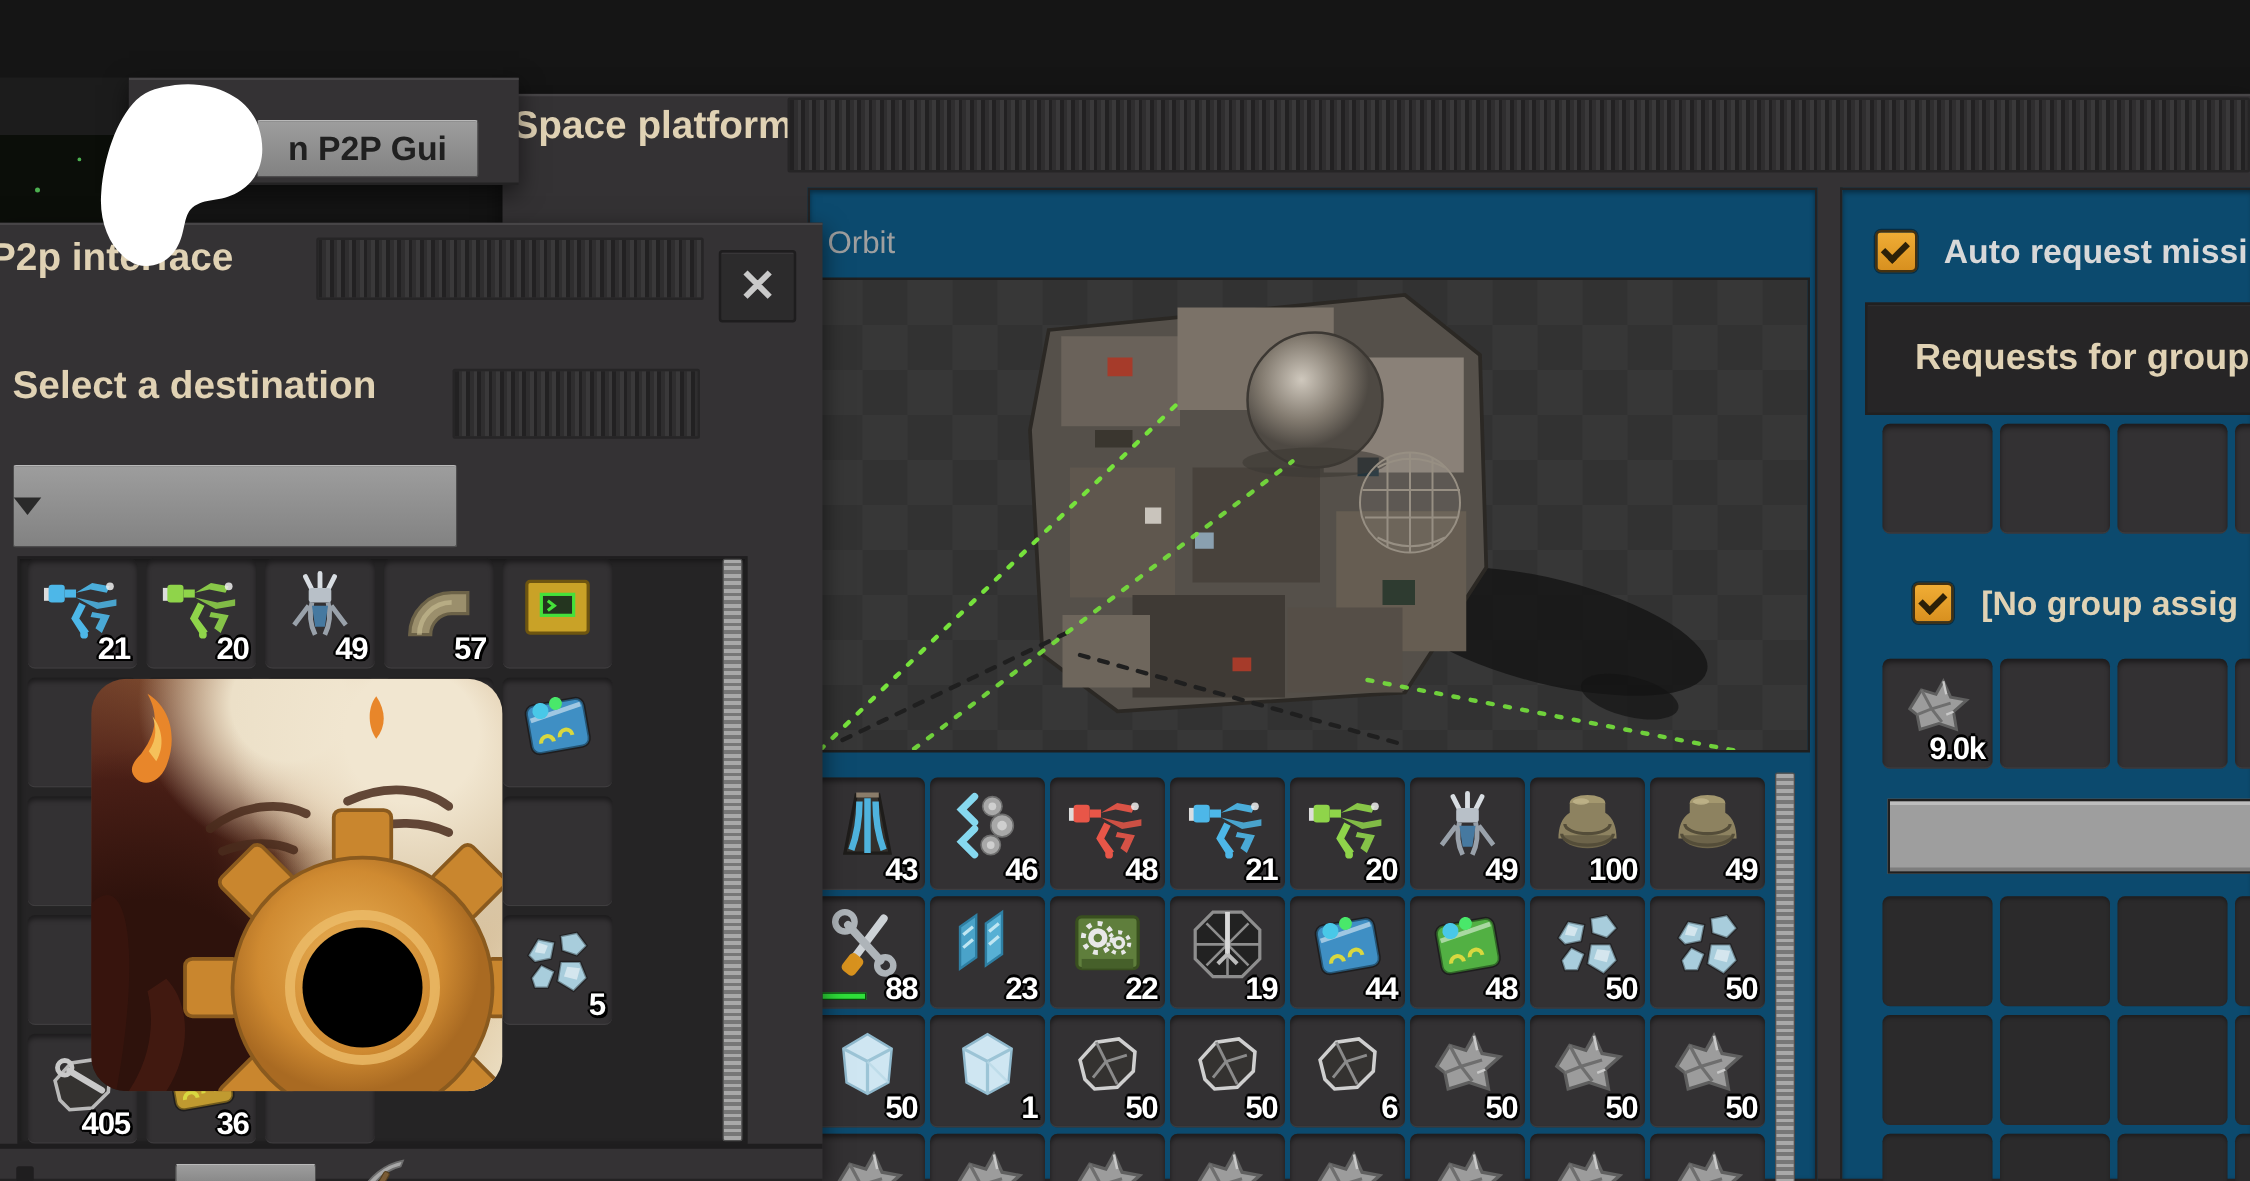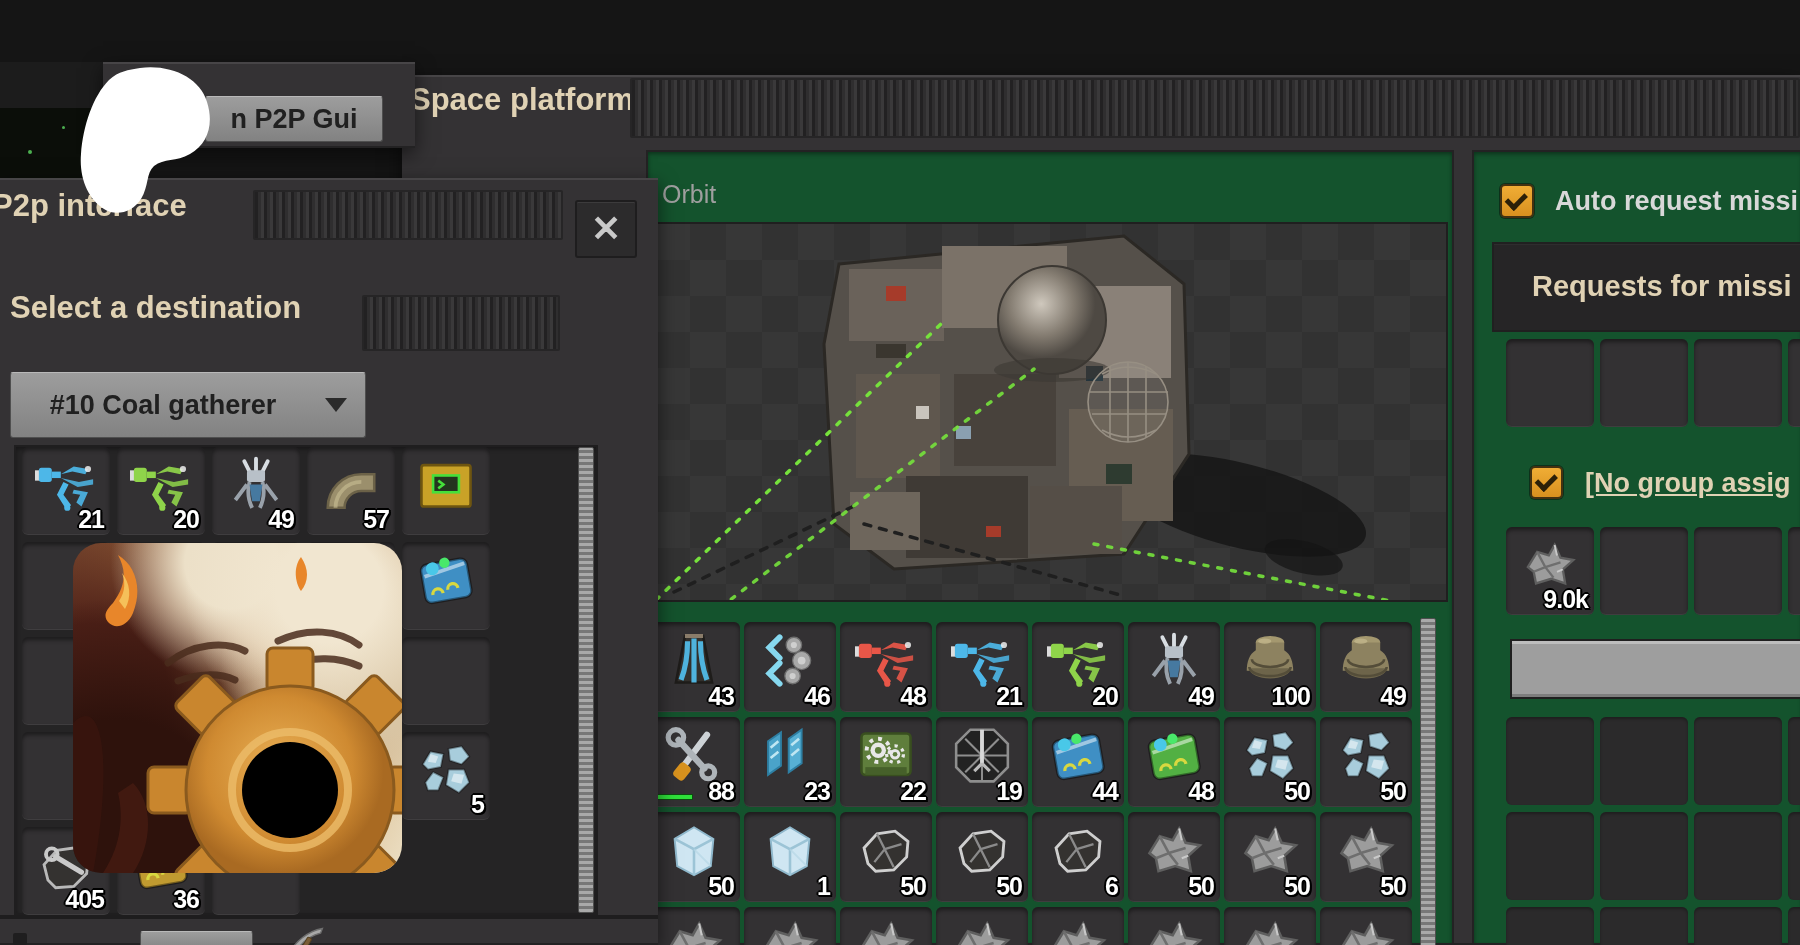--- a/index.html
+++ b/index.html
@@ -6,21 +6,21 @@
   *{box-sizing:border-box;}
   #stage{position:relative;width:1800px;height:945px;overflow:hidden;background:#151515;
          font-family:"Liberation Sans",sans-serif;-webkit-font-smoothing:antialiased;}
   .abs{position:absolute;}
 
   
   .win{background:#343234;box-shadow:inset 0 2px 0 #474547, inset 0 -2px 0 #232223, 0 6px 18px rgba(0,0,0,.55);}
   .title{color:#e0d2b4;font-weight:bold;font-size:31px;letter-spacing:0px;white-space:nowrap;}
   .ribs{background:repeating-linear-gradient(90deg,#222122 0 3px,#2f2e2f 3px 6px,#3a393a 6px 9px);
         border:2px solid #262526;border-radius:2px;}
-  .pane{background:#14532d;border:2px solid #232223;box-shadow:inset 0 2px 4px rgba(0,0,0,.4);}
+  .pane{background:#0c4a6e;border:2px solid #232223;box-shadow:inset 0 2px 4px rgba(0,0,0,.4);}
   .hdrband{background:#262526;border:2px solid #202020;box-shadow:inset 0 1px 0 #2e2d2e;}
   .slot{position:relative;width:100%;height:100%;background:#333133;border-radius:6px;
         box-shadow:inset 0 3px 4px rgba(0,0,0,.45), inset 0 -1px 0 rgba(255,255,255,.07);}
   .slot.faint{background:#2b2a2b;box-shadow:inset 0 2px 3px rgba(0,0,0,.30);}
   .slot .ic{position:absolute;left:50%;top:46%;width:62px;height:62px;transform:translate(-50%,-54%);}
   .reqslot .ic{width:56px;height:56px;}
   .cnt{position:absolute;right:6px;bottom:1px;color:#fff;font-size:25px;font-weight:800;letter-spacing:-1px;
        text-shadow:-2px 0 0 #000,2px 0 0 #000,0 -2px 0 #000,0 2px 0 #000,-1px -1px 0 #000,1px -1px 0 #000,-1px 1px 0 #000,2px 2px 0 #000;}
   .dur{position:absolute;left:9px;bottom:7px;width:36px;height:6px;background:#2fe03a;border:1px solid #0c4d10;}
   .grid{position:absolute;display:grid;}
@@ -521,32 +521,32 @@
         </div>
 
       <div class="scrollbar" style="left:772px;top:466px;height:329px;"></div>
     </div>
 
     <div class="abs pane" style="left:1070px;top:75px;width:330px;height:795px;border-right:none;">
       <div class="cb" style="left:26px;top:32px;"></div>
       <div class="cblabel" style="left:81px;top:34px;">Auto request missi</div>
 
       <div class="abs hdrband" style="left:18px;top:90px;width:314px;height:90px;">
-        <div class="abs title" style="left:38px;top:26px;font-size:29px;">Requests for missi</div>
+        <div class="abs title" style="left:38px;top:26px;font-size:29px;">Requests for group</div>
       </div>
 
       <div class="grid reqgrid" style="left:32px;top:187px;grid-template-columns:repeat(4,88px);grid-auto-rows:88px;gap:6px;">
           <div class="slot reqslot"></div>
           <div class="slot reqslot"></div>
           <div class="slot reqslot"></div>
           <div class="slot reqslot"></div>
         </div>
 
       <div class="cb" style="left:56px;top:314px;width:33px;height:33px;"></div>
-      <div class="cblabel beige" style="left:111px;top:316px;text-decoration:underline;">[No group assig</div>
+      <div class="cblabel beige" style="left:111px;top:316px;">[No group assig</div>
 
       <div class="grid reqgrid" style="left:32px;top:375px;grid-template-columns:repeat(4,88px);grid-auto-rows:88px;gap:6px;">
           <div class="slot reqslot">
             <svg class="ic" viewBox="0 0 48 48">
               <use href="#s-asteroid"></use>
             </svg>
             <span class="cnt">9.0k</span>
           </div>
           <div class="slot reqslot"></div>
           <div class="slot reqslot"></div>
@@ -580,21 +580,20 @@
     <div class="abs title" style="left:-8px;top:10px;">P2p interface</div>
     <div class="abs ribs" style="left:253px;top:12px;width:310px;height:50px;"></div>
     <button class="abs closebtn" style="left:575px;top:22px;width:62px;height:58px;">
       <span>✕</span>
     </button>
 
     <div class="abs title" style="left:10px;top:112px;font-size:31px;">Select a destination</div>
     <div class="abs ribs" style="left:362px;top:117px;width:198px;height:56px;"></div>
 
     <div id="dest-dropdown" class="abs graybtn" style="left:10px;top:194px;width:356px;height:66px;">
-      <span class="val">#10 Coal gatherer</span>
       <span class="caret"></span>
     </div>
 
     <div class="abs" style="left:14px;top:267px;width:584px;height:470px;background:#252425;border:2px solid #1f1e1f;box-shadow:inset 0 2px 4px rgba(0,0,0,.4);"></div>
 
     <div id="leftGrid" class="grid" style="left:22px;top:269px;grid-template-columns:repeat(5,88px);grid-auto-rows:88px;gap:7px;">
         <div class="slot">
           <svg class="ic" viewBox="0 0 48 48" style="color: rgb(77, 183, 232);">
             <use href="#s-circuit"></use>
           </svg>

